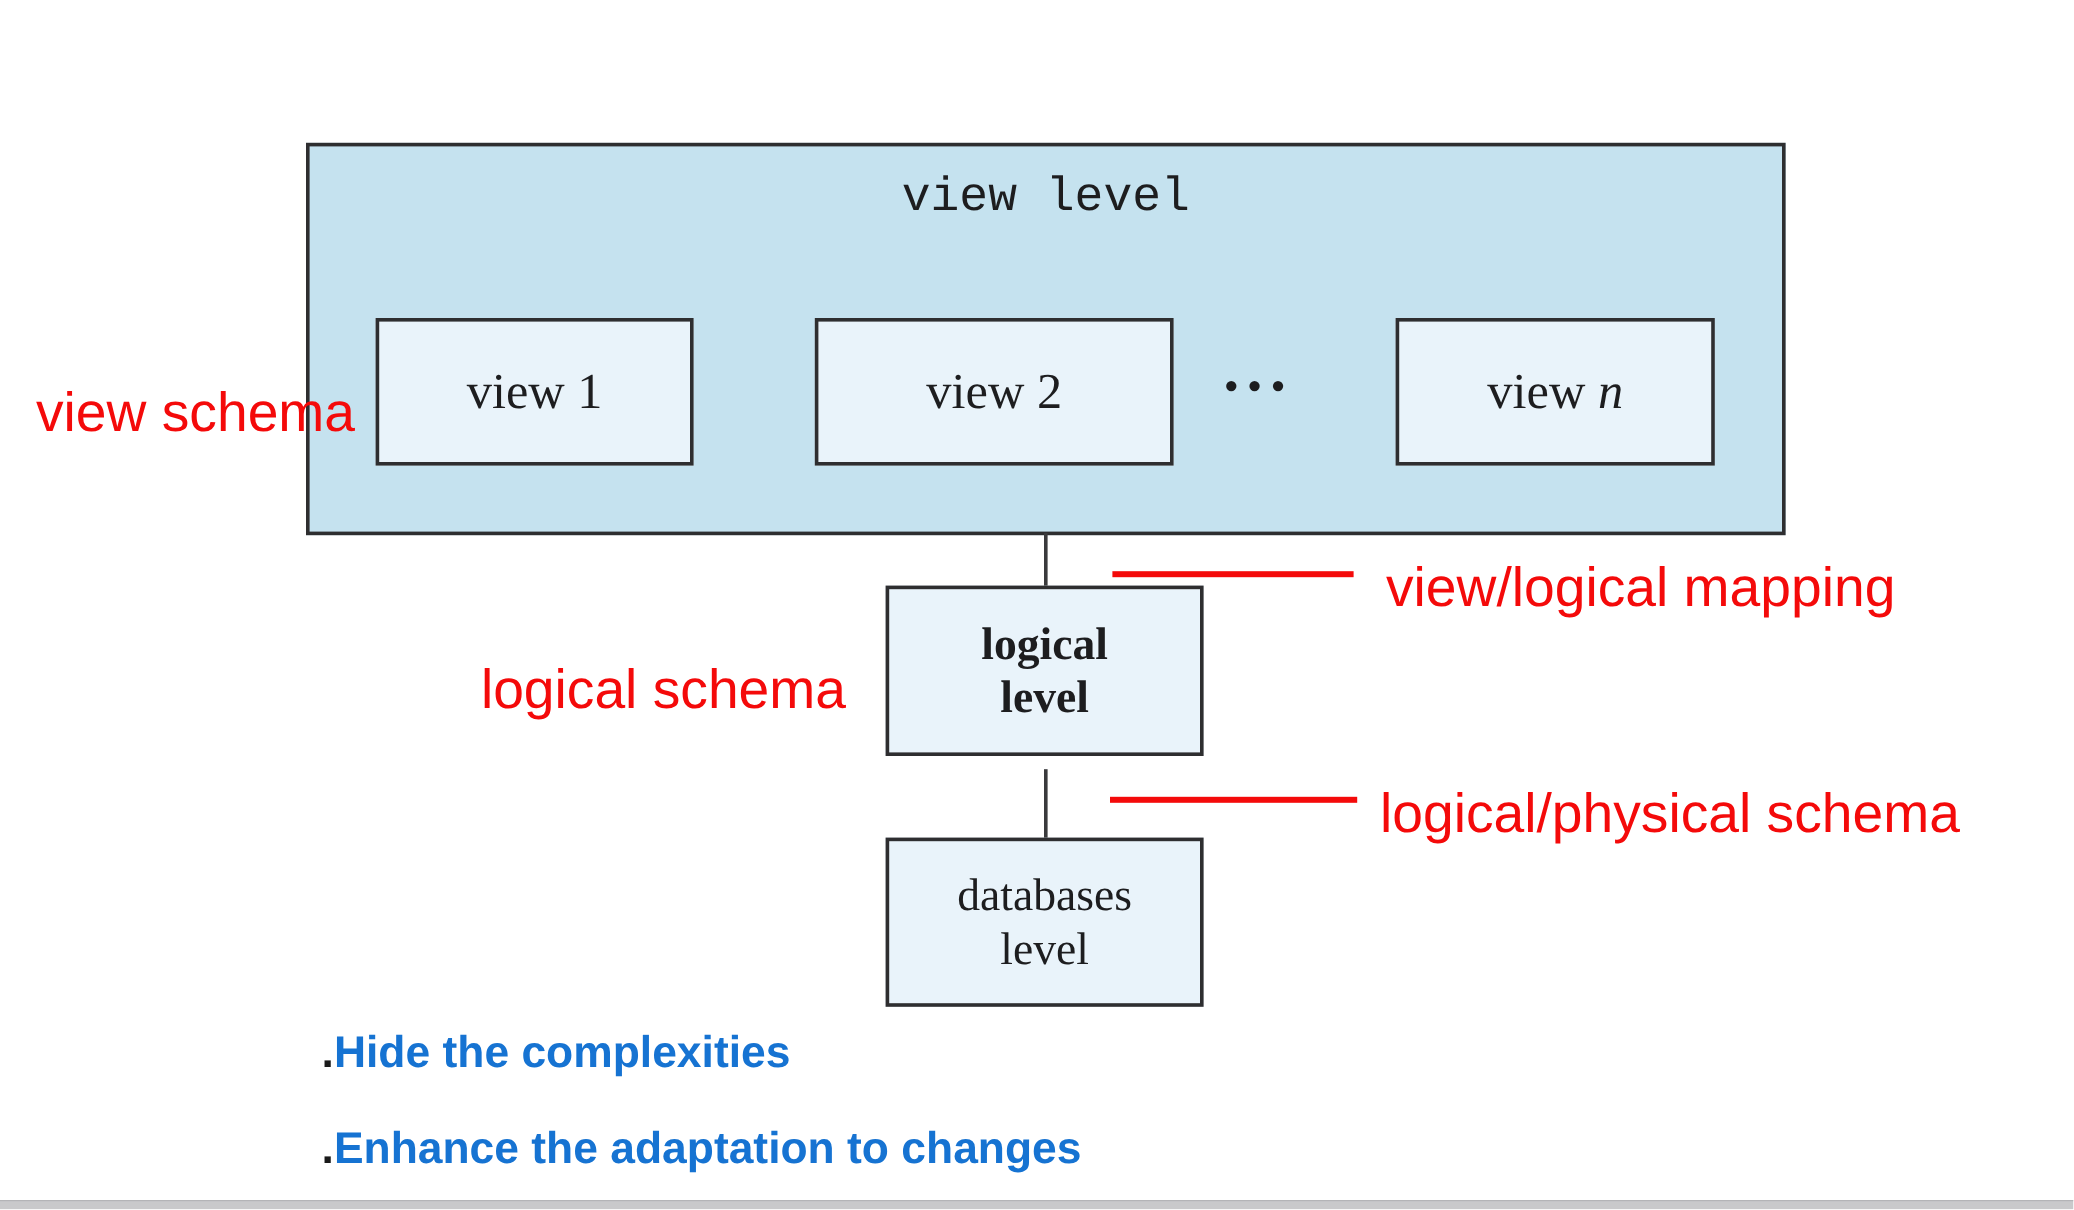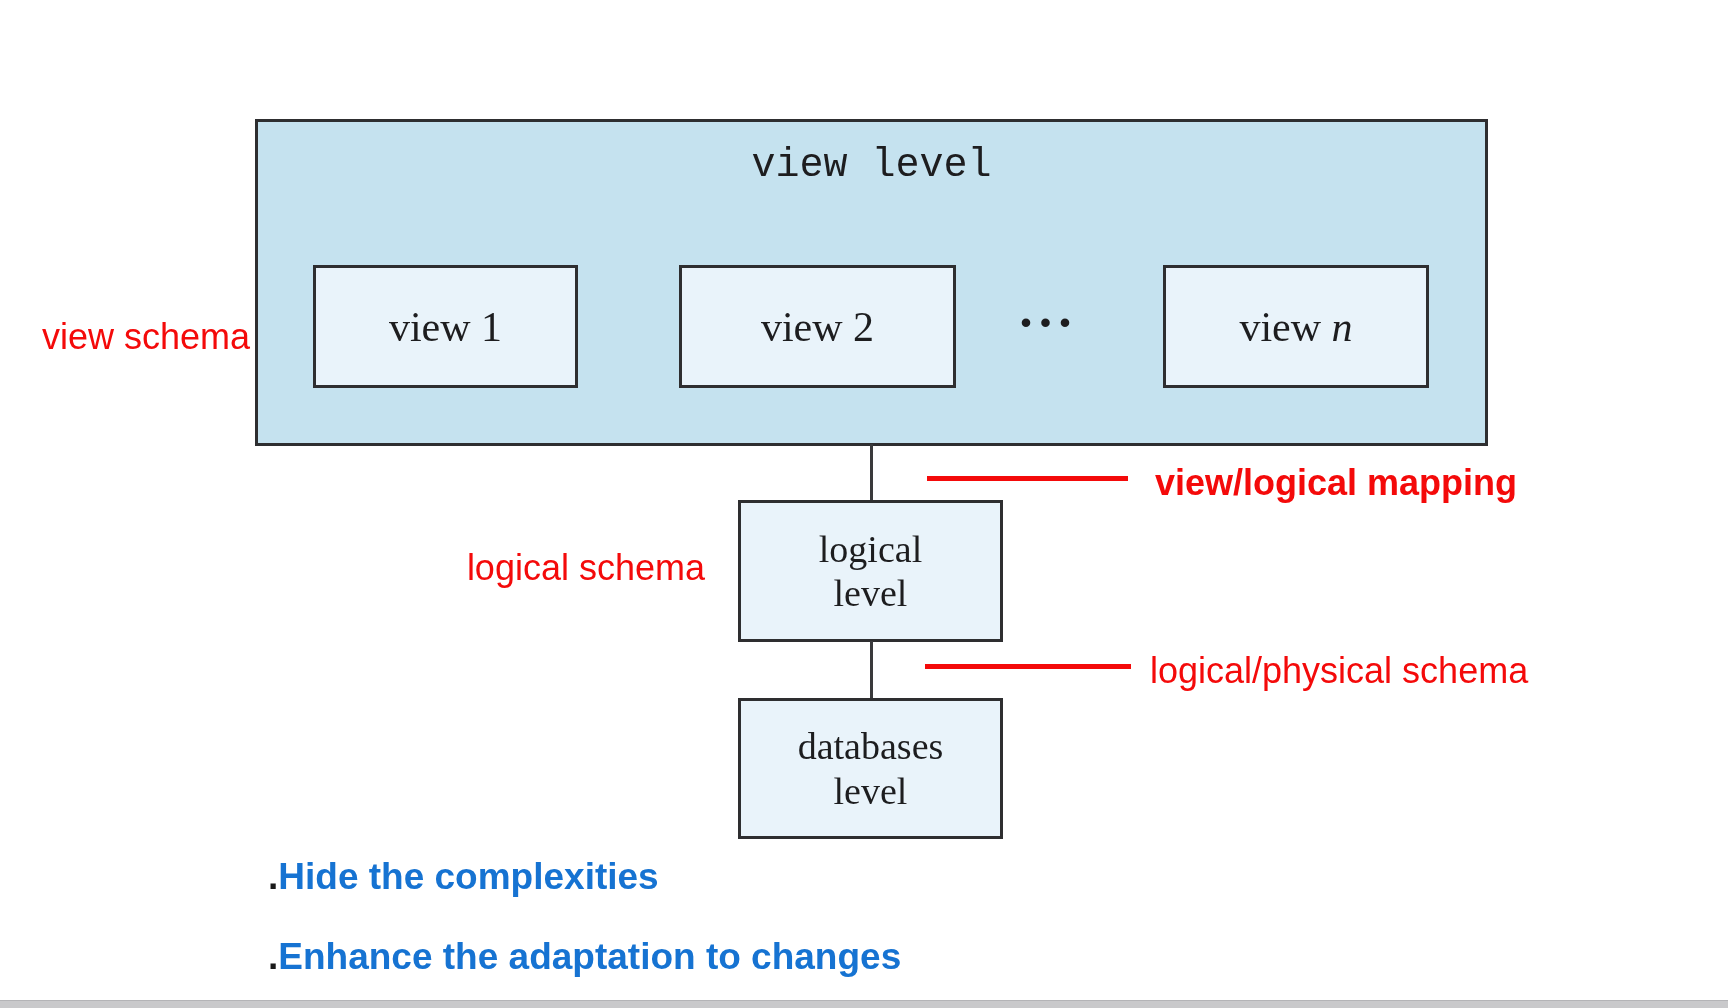--- a/index.html
+++ b/index.html
@@ -36,21 +36,21 @@
     top:265px;height:123px;
     background:var(--inner-box-fill,#e9f3fa);
     border:3px solid var(--box-border,#2b2b2c);
     box-sizing:border-box;
     display:flex;align-items:center;justify-content:center;
     font-family:"Liberation Serif", serif;
     font-size:42px;color:var(--box-text,#1d1d1f);
     white-space:nowrap;
   }
   .view1{left:313px;width:265px;}
-  .view2{left:679px;width:277px;}
+  .view2{left:679px;width:299px;}
   .viewn{left:1163px;width:266px;}
   .viewn .var{font-style:italic;}
 
   .dots{
     left:1000px;top:306px;width:100px;
     text-align:center;
     font-size:30px;font-weight:bold;letter-spacing:9px;
     color:var(--box-text,#1d1d1f);
   }
 
@@ -63,34 +63,34 @@
   .level-box{
     left:738px;width:265px;
     background:var(--inner-box-fill,#e9f3fa);
     border:3px solid var(--box-border,#2b2b2c);
     box-sizing:border-box;
     display:flex;flex-direction:column;align-items:center;justify-content:center;
     font-family:"Liberation Serif", serif;
     font-size:38px;line-height:1.16;color:var(--box-text,#1d1d1f);
     text-align:center;
   }
-  .logical-box{top:500px;height:142px;}
+  .logical-box{top:488px;height:142px;font-weight:bold;}
   .physical-box{top:698px;height:141px;}
 
   .red-line{
     height:5px;background:var(--red,#f40a0a);
   }
   .red-line1{left:927px;top:476px;width:201px;}
   .red-line2{left:925px;top:664px;width:206px;}
 
   .red-label{
-    font-size:36px;color:var(--red,#f40a0a);
+    font-size:46px;color:var(--red,#f40a0a);
     white-space:nowrap;
   }
-  .map-label1{left:1155px;top:462px;font-weight:bold;}
+  .map-label1{left:1155px;top:462px;}
   .map-label2{left:1150px;top:650px;}
   .schema-label{text-align:right;}
   .view-schema{left:30px;top:316px;width:220px;}
   .logical-schema{left:400px;top:547px;width:305px;}
   .physical-schema{left:400px;top:752px;width:308px;}
 
   .note{
     font-size:37px;font-weight:bold;color:var(--blue,#1673d2);
     white-space:nowrap;
   }

